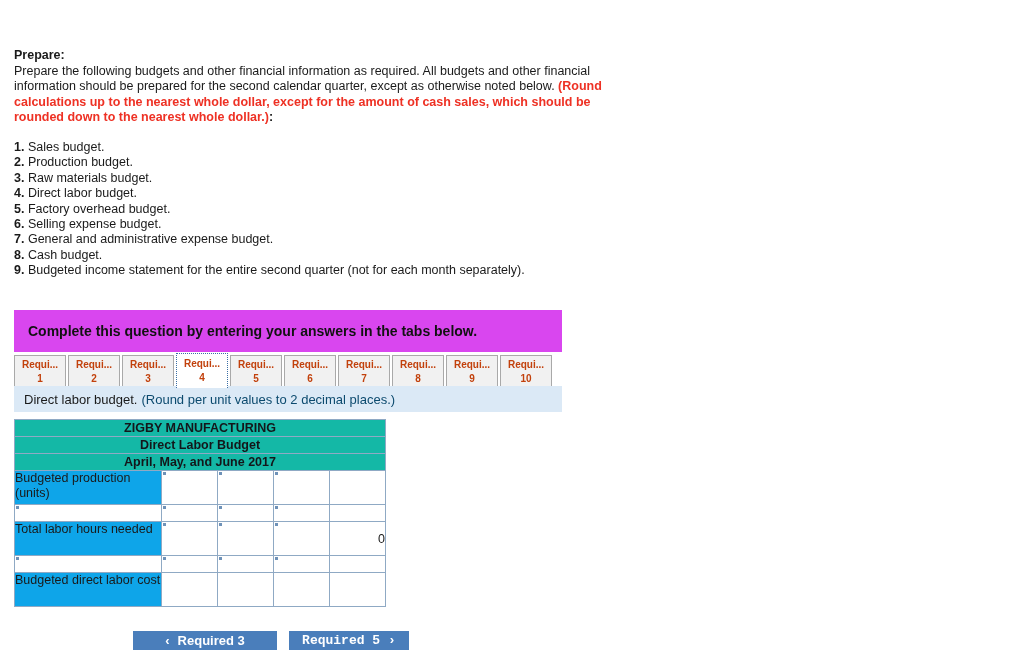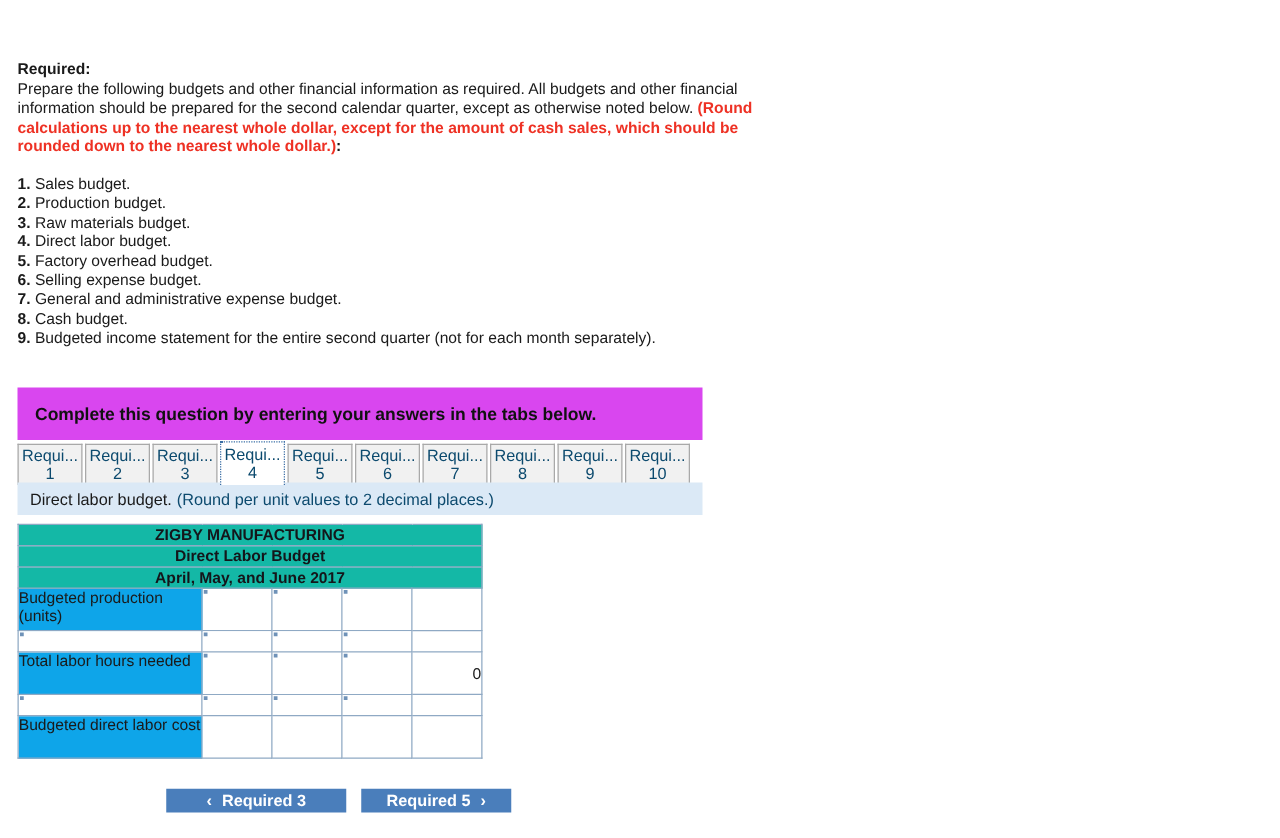--- a/index.html
+++ b/index.html
@@ -88,24 +88,25 @@
     width: 52px;
     height: 33px;
     background: #f1f1f1;
     border: 1px solid #a9a9a9;
     border-bottom: none;
     box-sizing: border-box;
     display: flex;
     flex-direction: column;
     align-items: center;
     justify-content: center;
-    font-size: 13px;
+    font-size: 10px;
     line-height: 14px;
-    color: #0c4a6e;
+    color: #c2410c;
     cursor: pointer;
+    font-weight: bold;
   }
   .tab .tab-label { display: block; }
   .tab .tab-num { display: block; }
   .tab.selected {
     background: #ffffff;
     border: 1px dotted #3a6ea5;
     border-bottom: none;
     height: 35px;
     position: relative;
     z-index: 3;
@@ -244,28 +245,28 @@
     display: flex;
     align-items: center;
     justify-content: center;
     gap: 8px;
     cursor: pointer;
     padding: 0 18px;
     font-family: "Liberation Sans", sans-serif;
     white-space: nowrap;
   }
   .nav-btn.prev { width: 144px; }
-  .nav-btn.next { width: 120px; }
+  .nav-btn.next { width: 120px; font-family: Liberation Mono, monospace; }
   .chev { font-size: 13px; font-weight: bold; line-height: 1; }
 </style>
 </head>
 <body>
 
 <div id="prompt-block">
-  <div class="req-heading">Required:</div>
+  <div class="req-heading">Prepare:</div>
   <div class="req-para"><span>Prepare the following budgets and other financial information as required. All budgets and other financial information should be prepared for the second calendar quarter, except as otherwise noted below. </span><span class="red-strong">(Round calculations up to the nearest whole dollar, except for the amount of cash sales, which should be rounded down to the nearest whole dollar.)</span><span class="black-colon">:</span></div>
 </div>
 
 <div id="req-list">
   <div class="req-item"><span class="req-num">1.</span> <span>Sales budget.</span></div>
   <div class="req-item"><span class="req-num">2.</span> <span>Production budget.</span></div>
   <div class="req-item"><span class="req-num">3.</span> <span>Raw materials budget.</span></div>
   <div class="req-item"><span class="req-num">4.</span> <span>Direct labor budget.</span></div>
   <div class="req-item"><span class="req-num">5.</span> <span>Factory overhead budget.</span></div>
   <div class="req-item"><span class="req-num">6.</span> <span>Selling expense budget.</span></div>

